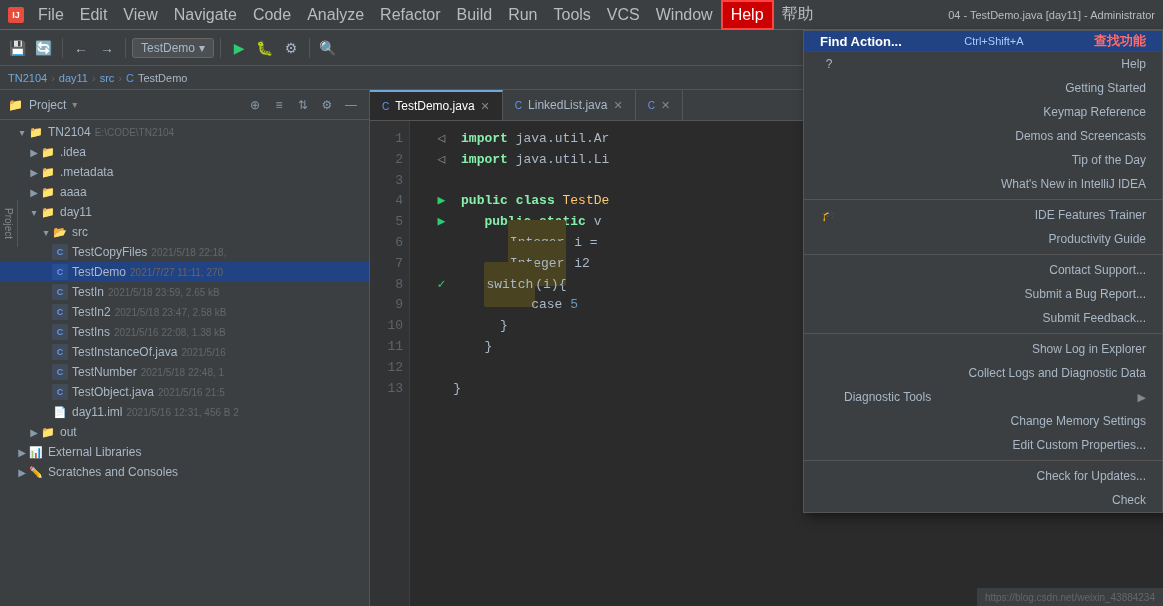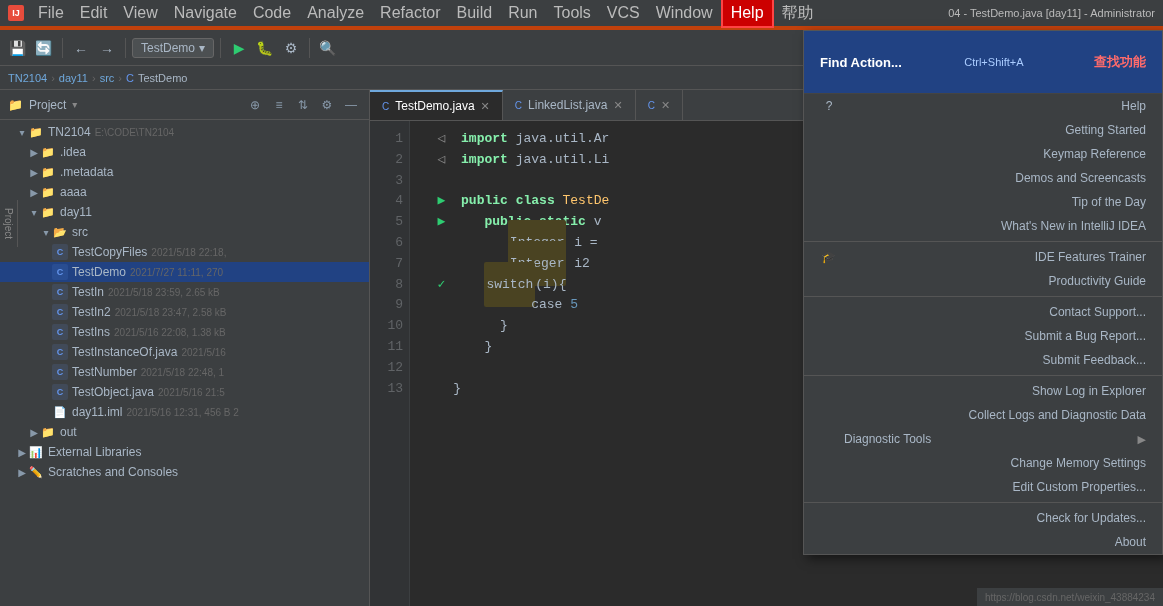--- a/index.html
+++ b/index.html
@@ -1,19 +1,19 @@
 <!DOCTYPE html>
 <html><head>
   <meta charset="utf-8">
   <style>
     * { margin: 0; padding: 0; box-sizing: border-box; }
     body { font-family: 'Segoe UI', Arial, sans-serif; font-size: 12px; background: #2b2b2b; color: #a9b7c6; width: 1163px; height: 606px; overflow: hidden; position: relative; }
 
     
-    #title-bar { background: #3c3f41; height: 30px; display: flex; align-items: center; padding: 0 8px; border-bottom: 4px solid #c2410c; }
+    #title-bar { background: #3c3f41; height: 30px; display: flex; align-items: center; padding: 0 8px; border-bottom: 1px solid #c2410c; }
     #title-bar .app-icon { width: 16px; height: 16px; background: #e74c3c; border-radius: 2px; margin-right: 6px; display: flex; align-items: center; justify-content: center; color: white; font-size: 9px; font-weight: bold; flex-shrink: 0; }
     #menu-bar { display: flex; align-items: center; gap: 0; flex: 1; }
     .menu-item { padding: 0 8px; height: 30px; display: flex; align-items: center; cursor: pointer; color: #bbbbbb; font-size: 16px; }
     .menu-item.help-active { background: #cc0000; color: white; border: 2px solid #ff4444; }
     #title-text { margin-left: auto; color: #bbbbbb; font-size: 11px; }
 
     
     #toolbar { background: #3c3f41; height: 36px; display: flex; align-items: center; padding: 0 6px; border-bottom: 1px solid #555; gap: 2px; }
     .toolbar-btn { width: 24px; height: 24px; display: flex; align-items: center; justify-content: center; cursor: pointer; border-radius: 3px; color: #a9b7c6; font-size: 14px; }
     .toolbar-separator { width: 1px; height: 20px; background: #555; margin: 0 4px; }
@@ -65,21 +65,21 @@
     .arrow-green { color: #2ecc71; }
     .checkmark { color: #2ecc71; }
 
     
     #dropdown-menu { position: absolute; top: 30px; right: 0; width: 360px; background: #3c3f41; border: 1px solid #555; box-shadow: 4px 4px 10px rgba(0,0,0,0.5); z-index: 100; }
     .dropdown-item { padding: 5px 16px; cursor: pointer; font-size: 12px; color: #a9b7c6; display: flex; align-items: center; justify-content: space-between; white-space: nowrap; }
     .dropdown-separator { height: 1px; background: #555; margin: 3px 0; }
     .submenu-arrow { color: #888; font-size: 11px; }
     .dropdown-item .item-icon { width: 18px; margin-right: 6px; text-align: center; font-size: 12px; }
     .chinese-annotation { color: #ff6b6b; font-size: 13px; font-weight: bold; margin-left: 8px; }
-    .find-action-box { background: #214283; color: white; padding: 22px 16px; display: flex; align-items: center; justify-content: space-between; border-bottom: 1px solid #444; }
+    .find-action-box { background: #214283; color: white; padding: 1px 16px; display: flex; align-items: center; justify-content: space-between; border-bottom: 1px solid #444; }
 
     
     #status-bar { position: absolute; bottom: 0; right: 0; height: 18px; background: #3c3f41; display: flex; align-items: center; padding: 0 8px; font-size: 10px; color: #666; }
   </style>
 </head>
 <body>
 
 <div id="title-bar">
   <div class="app-icon">IJ</div>
   <div id="menu-bar">
@@ -426,21 +426,21 @@
 
     <div class="dropdown-separator"></div>
 
     <div class="dropdown-item">
       <span class="item-icon"></span>
       <span>Check for Updates...</span>
     </div>
 
     <div class="dropdown-item">
       <span class="item-icon"></span>
-      <span>About</span>
+      <span>Check</span>
     </div>
   </div>
 </div>
 
 <div style="position:absolute; right:0; top:440px; background:#2b2b2b; color:#a9b7c6; font-family:'Courier New',monospace; font-size:13px; padding: 4px 8px; border-left:1px solid #444;">
   <div><span class="kw">js</span>) {</div>
   <div>&nbsp;&nbsp;&nbsp;&nbsp;<span class="str">"2");</span></div>
 </div>
 
 <div id="status-bar">

